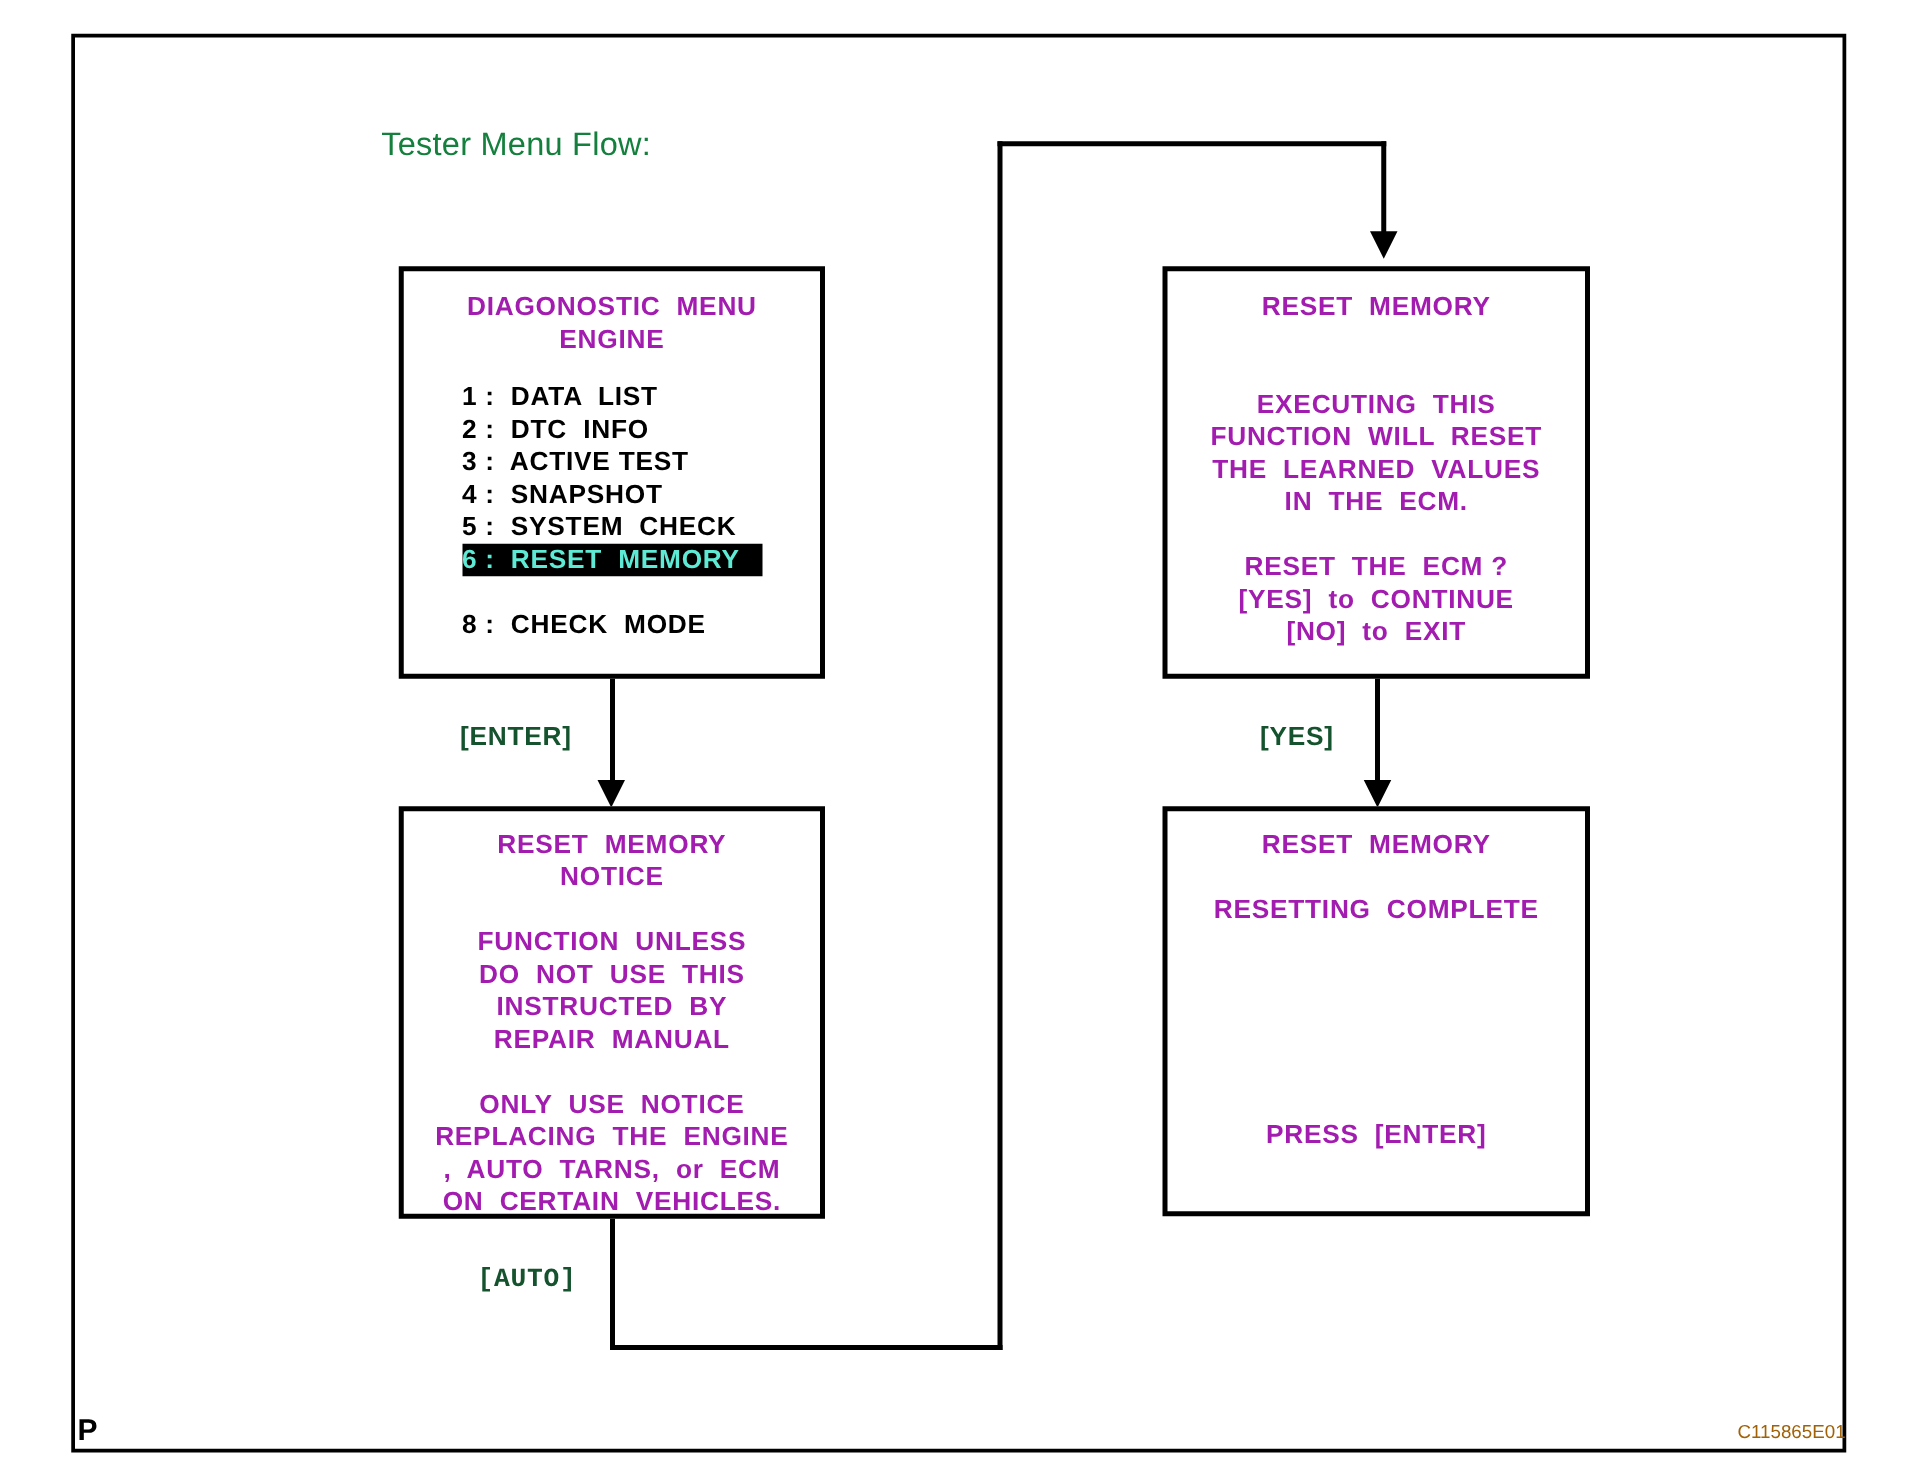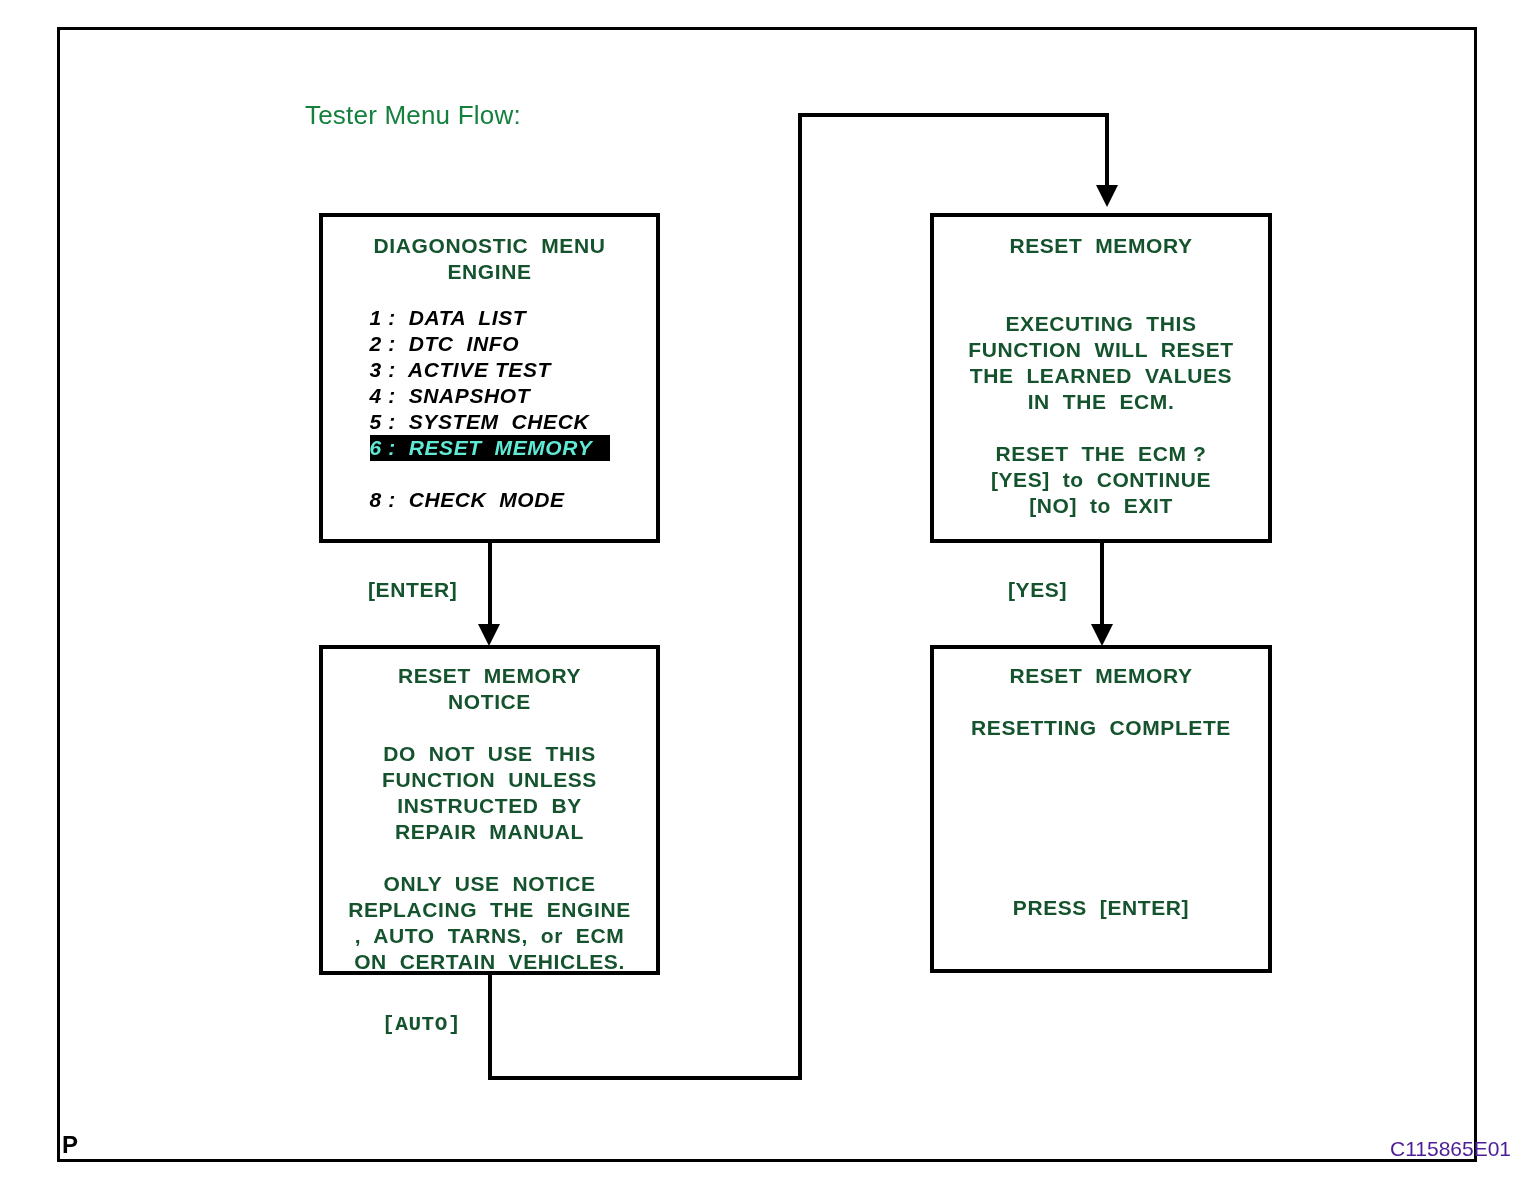--- a/index.html
+++ b/index.html
@@ -44,40 +44,39 @@
   }
   .screen-lines {
     position: absolute;
     left: 0;
     right: 0;
     text-align: center;
     font-weight: bold;
     font-size: 21px;
     line-height: 26px;
     letter-spacing: 0.6px;
-    color: #14532d;
+    color: #a21caf;
   }
   .screen-line {
     white-space: pre;
   }
   .screen-line.blank {
     height: 26px;
   }
   
   .menu-list {
     position: absolute;
     left: 0;
     right: 0;
     text-align: center;
     font-weight: bold;
     font-size: 21px;
     line-height: 26px;
     letter-spacing: 0.6px;
     color: #000000;
-    font-style: italic;
   }
   .menu-row {
     display: block;
     white-space: pre;
     text-align: left;
     width: 240px;
     margin: 0 auto;
     padding: 0 0 0 0;
   }
   .menu-row.highlight {
@@ -120,22 +119,22 @@
     left: 62px;
     top: 1131px;
     font-weight: bold;
     font-size: 24px;
     color: #000000;
   }
   #figure-code {
     position: absolute;
     left: 1390px;
     top: 1137px;
-    font-size: 21px;
-    color: #4c1d95;
+    font-size: 15px;
+    color: #a16207;
     white-space: nowrap;
   }
 </style>
 </head>
 <body>
 
 <div id="page">
 
   <div id="page-frame"></div>
 
@@ -160,22 +159,22 @@
 
   <div class="vline" style="left:488px; top:543px; height:95px;"></div>
   <div class="arrowhead" style="left:478px; top:624px;"></div>
   <div class="edge-label" style="left:368px; top:578px;">[ENTER]</div>
 
   <div class="screen-box" style="left:319px; top:645px; width:341px; height:330px;">
     <div class="screen-lines" style="top:14px;">
       <div class="screen-line">RESET  MEMORY</div>
       <div class="screen-line">NOTICE</div>
       <div class="screen-line blank"></div>
+      <div class="screen-line">FUNCTION  UNLESS</div>
       <div class="screen-line">DO  NOT  USE  THIS</div>
-      <div class="screen-line">FUNCTION  UNLESS</div>
       <div class="screen-line">INSTRUCTED  BY</div>
       <div class="screen-line">REPAIR  MANUAL</div>
       <div class="screen-line blank"></div>
       <div class="screen-line">ONLY  USE  NOTICE</div>
       <div class="screen-line">REPLACING  THE  ENGINE</div>
       <div class="screen-line">,  AUTO  TARNS,  or  ECM</div>
       <div class="screen-line">ON  CERTAIN  VEHICLES.</div>
     </div>
   </div>
 

